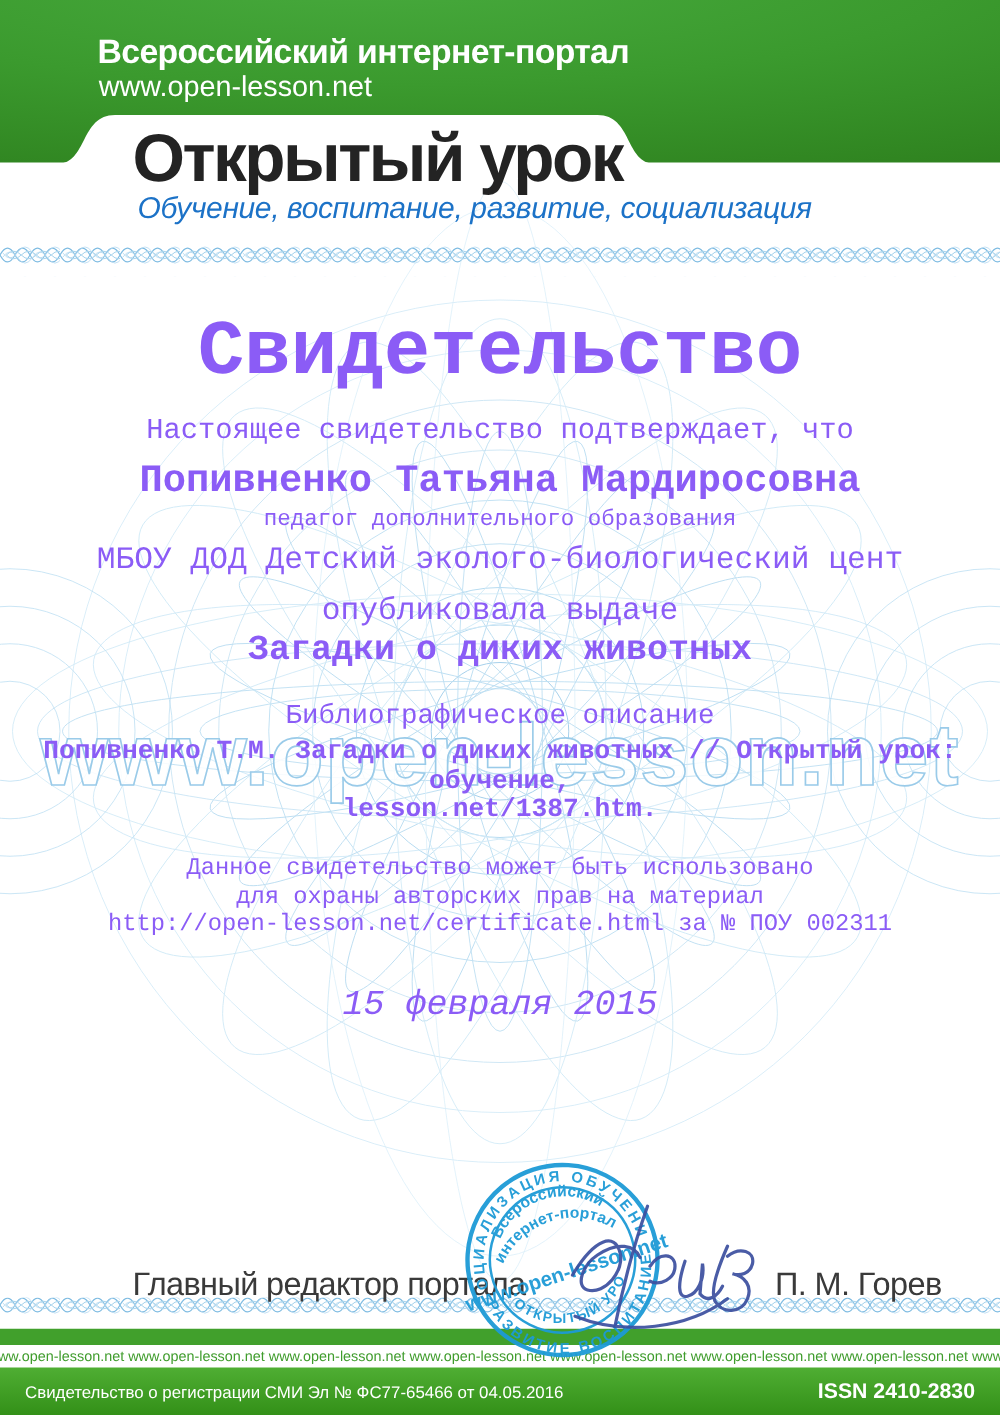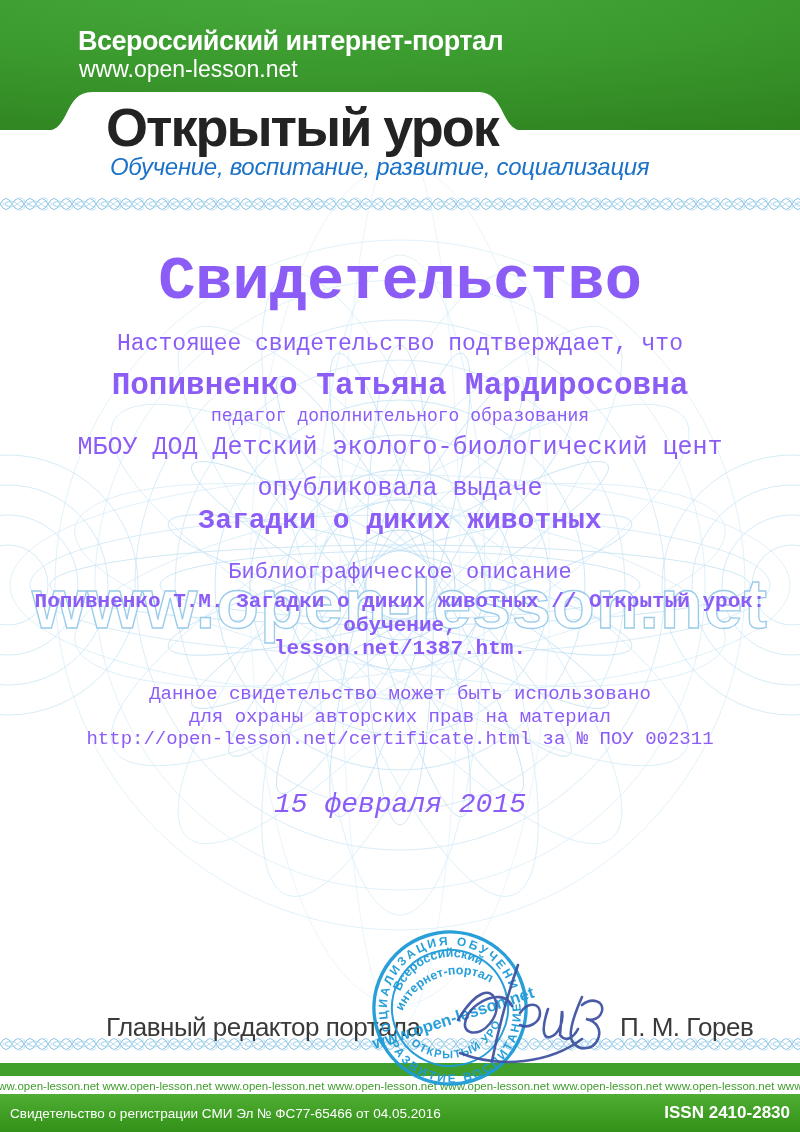--- a/index.html
+++ b/index.html
@@ -42,21 +42,21 @@
   #signature{position:absolute;left:430px;top:925px;z-index:6;}
   
   .strip-green{position:absolute;left:0;top:1063px;width:800px;height:13px;
     background:#41a02c;z-index:4;}
   .strip-urls{position:absolute;left:0;top:1076px;width:800px;height:18px;background:#fff;
     z-index:4;overflow:hidden;}
   .strip-urls span{display:inline-block;margin-left:-10px;white-space:nowrap;
     font-size:11.5px;line-height:18px;color:#3f9c2c;}
   .footer-bar{position:absolute;left:0;top:1094px;width:800px;height:38px;z-index:4;
     background:linear-gradient(to bottom,#4fae33,#339018);display:flex;
-    justify-content:space-between;align-items:center;padding:0 10px;box-sizing:border-box;}
+    justify-content:space-between;align-items:center;padding:0 20px;box-sizing:border-box;}
   .footer-reg{color:#fff;font-size:13.5px;}
   .footer-issn{color:#fff;font-size:17px;font-weight:bold;}
 </style>
 </head>
 <body>
 
 <svg id="ornament" class="layer" width="800" height="1132" viewBox="0 0 800 1132">
   <defs>
     <pattern id="braid" width="48" height="24" patternUnits="userSpaceOnUse">
       <path d="M0 12 q6 -11 12 0 t12 0 t12 0 t12 0" fill="none" stroke="#7fbce2" stroke-width="0.9"></path>

